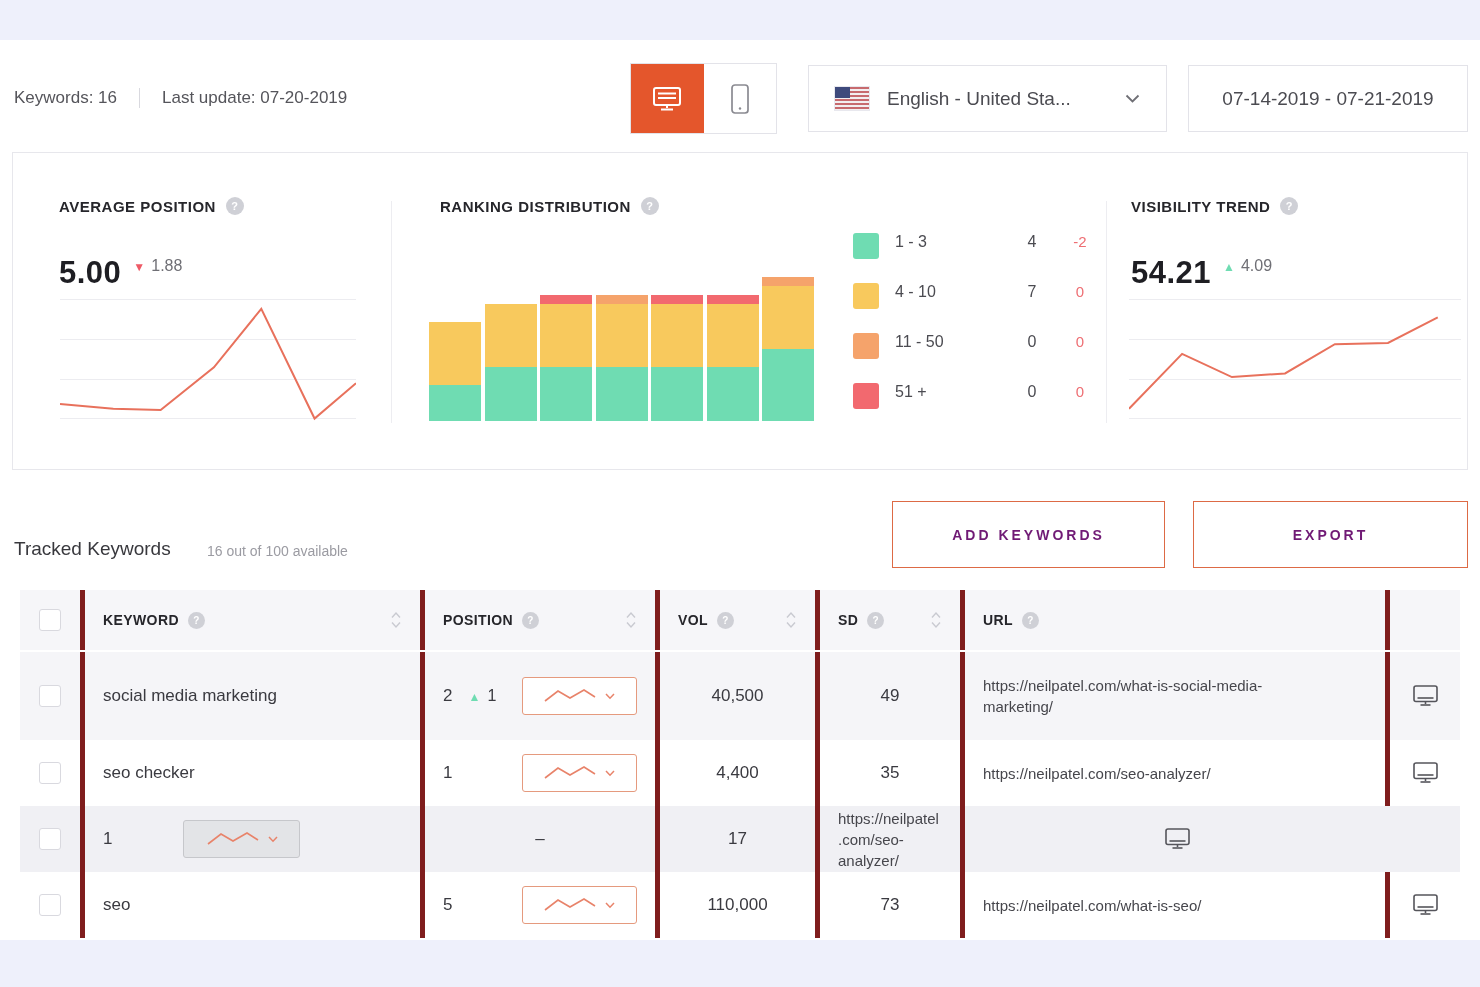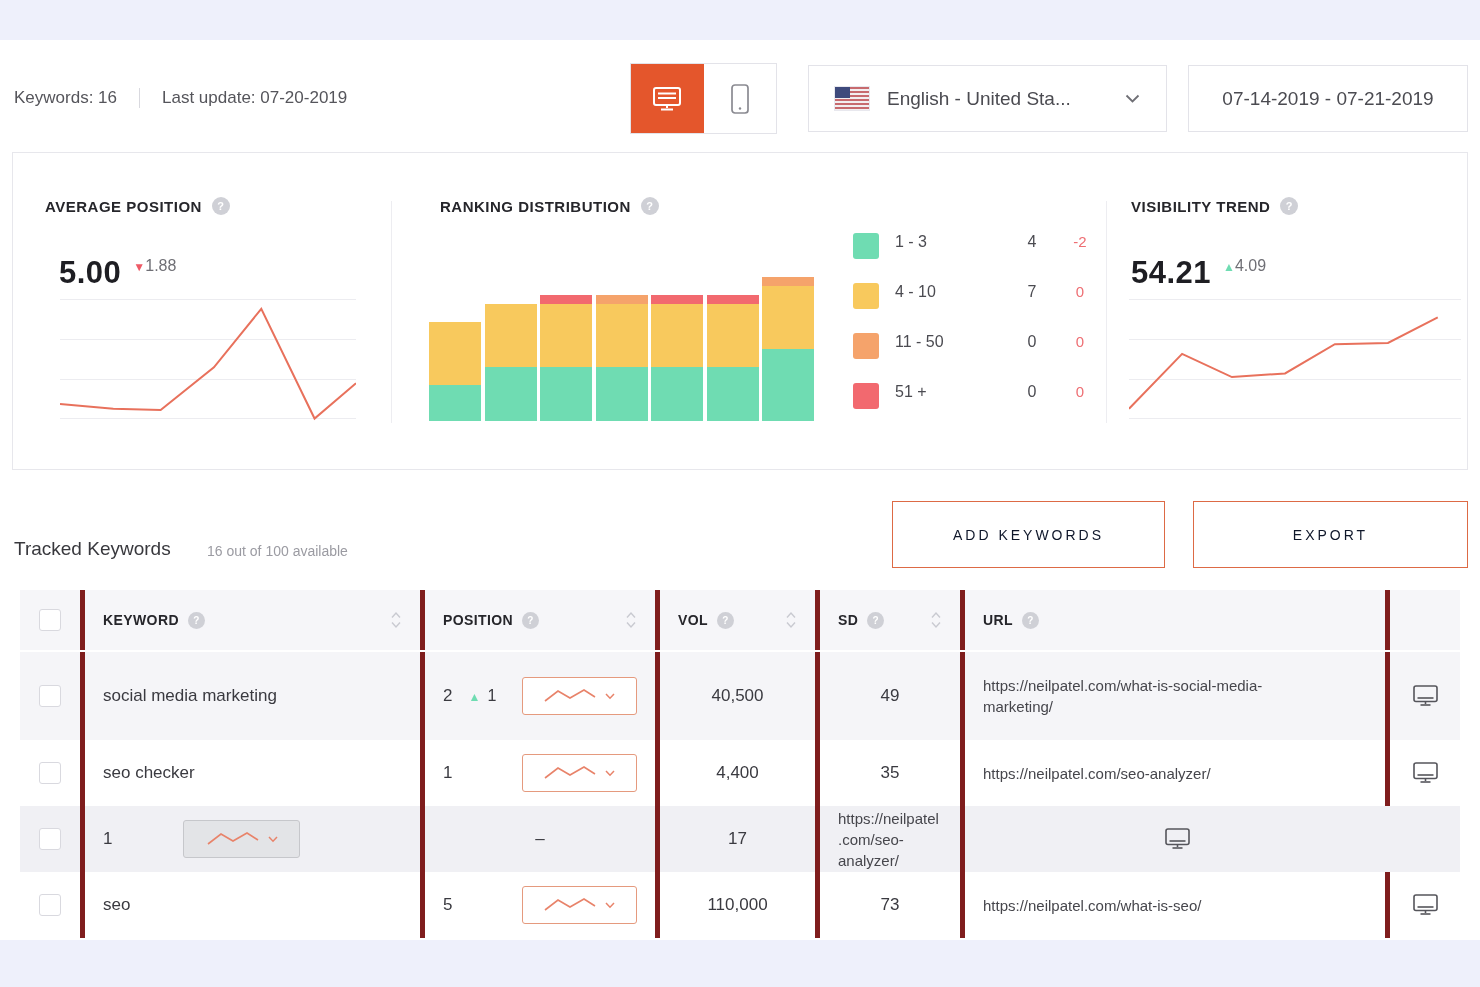--- a/index.html
+++ b/index.html
@@ -27,39 +27,39 @@
   .date-range { position:absolute; left:1188px; top:65px; width:280px; height:67px; border:1px solid #e3e3e9; background:#fff; display:flex; align-items:center; justify-content:center; font-size:19px; color:#4b4b51; cursor:pointer; }
 
   
   .panel { position:absolute; left:12px; top:152px; width:1456px; height:318px; border:1px solid #e7e7ec; background:#fff; }
   .vdivider { position:absolute; top:48px; height:222px; width:1px; background:#ededf1; }
   .section-title { position:absolute; display:flex; align-items:center; gap:10px; font-size:15px; font-weight:bold; letter-spacing:0.5px; color:#26262b; }
   .help { width:18px; height:18px; border-radius:50%; background:#cfd0d6; color:#ffffff; font-size:11px; font-weight:bold; display:inline-flex; align-items:center; justify-content:center; flex:0 0 auto; }
   .help::after { content:"?"; }
   .metric-row { position:absolute; display:flex; align-items:center; gap:12px; }
   .metric-value { font-size:31px; font-weight:bold; color:#1e1e23; letter-spacing:0.5px;margin-top:14px; }
-  .metric-delta { font-size:16px; color:#6f6f75; display:flex; align-items:center; }
+  .metric-delta { font-size:16px; color:#6f6f75; display:flex; align-items:center; gap:6px; }
   .tri-down::before { content:"▼"; color:#ee5a66; font-size:12px; }
   .tri-up::before { content:"▲"; color:#6fdcb2; font-size:12px; }
   .line-chart { position:absolute; }
   .line-chart svg { position:absolute; inset:0; width:100%; height:100%; }
   .gridline { position:absolute; left:0; right:0; height:1px; background:#ececf0; }
   .bar-chart { position:absolute; display:flex; align-items:flex-end; gap:3.5px; }
   .bar { width:52px; display:flex; flex-direction:column-reverse; }
   .legend { position:absolute; }
   .legend-row { display:flex; align-items:flex-start; height:50px; }
   .legend-swatch { width:26px; height:26px; border-radius:3px; }
   .legend-label { width:112px; margin-left:16px; font-size:16px; color:#4b4b51; }
   .legend-count { width:50px; text-align:center; font-size:16px; color:#4b4b51; }
   .legend-delta { width:46px; text-align:center; font-size:15px; color:#ee6e73; }
 
   
   .tracked-title { position:absolute; left:14px; top:538px; font-size:19px; color:#38383d; }
   .tracked-avail { position:absolute; left:207px; top:543px; font-size:14px; color:#9b9ba2; }
-  .outline-btn { position:absolute; top:501px; height:67px; border:1px solid #dd6a45; background:#fff; color:#0f172a; font-size:14px; font-weight:normal; letter-spacing:3px; display:flex; align-items:center; justify-content:center; cursor:pointer; font-family:"Liberation Sans", sans-serif; }
+  .outline-btn { position:absolute; top:501px; height:67px; border:1px solid #dd6a45; background:#fff; color:#701a75; font-size:14px; font-weight:bold; letter-spacing:3px; display:flex; align-items:center; justify-content:center; cursor:pointer; font-family:"Liberation Sans", sans-serif; }
   #btn-add { left:892px; width:273px; }
   #btn-export { left:1193px; width:275px; }
 
   
   .table { position:absolute; left:20px; top:590px; width:1440px; }
   .trow { display:grid; grid-template-columns:65px 340px 235px 160px 145px 425px 70px; }
   .thead { height:62px; background:#f6f6f9; border-bottom:2px solid #ffffff; }
   .cell { display:flex; align-items:center; border-right:5px solid #7f1d1d; padding:0 18px; min-width:0; }
   .cell:last-child { border-right:none; }
   .cell.center { justify-content:center; padding:0; }
@@ -121,21 +121,21 @@
 </div>
 
 <div class="date-range">
   <span>07-14-2019 - 07-21-2019</span>
 </div>
 
 <div class="panel">
   <div class="vdivider" style="left:378px;"></div>
   <div class="vdivider" style="left:1093px;"></div>
 
-  <div class="section-title" style="left:32px; top:44px;align-items:center;">
+  <div class="section-title" style="left:46px; top:44px;align-items:center;">
     <span>AVERAGE POSITION</span>
     <span class="help"></span>
   </div>
   <div class="metric-row" style="left:46px; top:88px;">
     <span class="metric-value">5.00</span>
     <span class="metric-delta">
         <span class="tri-down"></span>
         <span>1.88</span>
       </span>
   </div>

